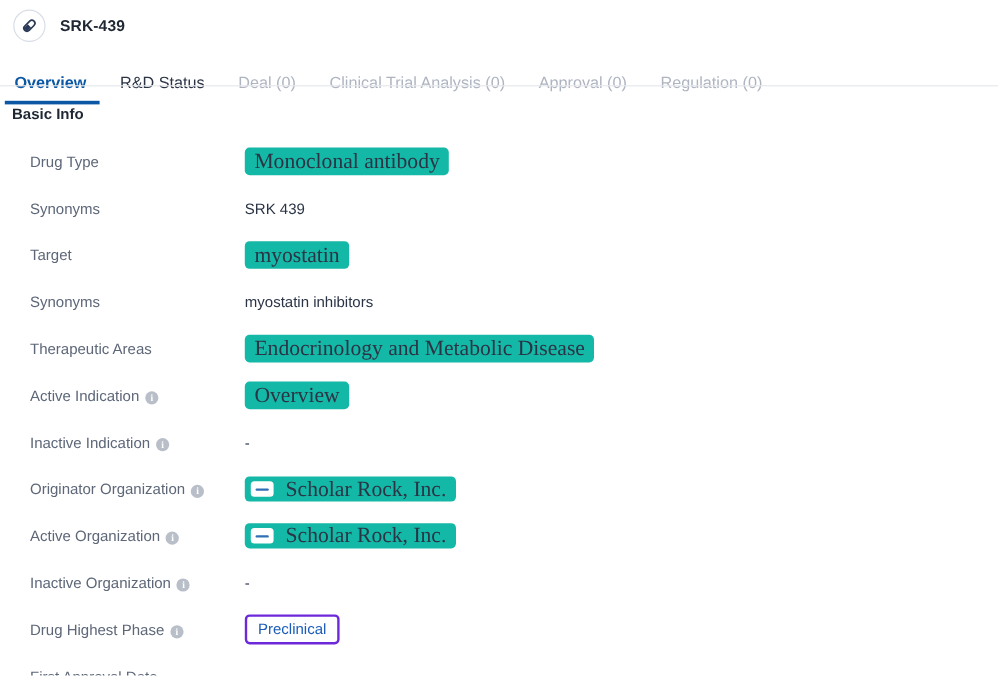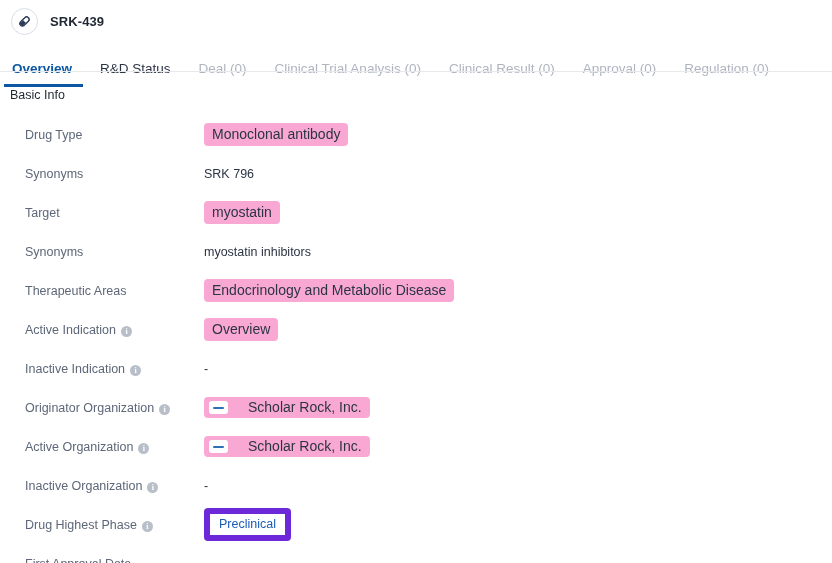--- a/index.html
+++ b/index.html
@@ -89,21 +89,21 @@
     background: #0b57a4;
     z-index: 2;
   }
 
   
   .content {
     padding: 16px 0 0 10px;
   }
   .section-title {
     font-size: 12.5px;
-    font-weight: 400;
+    font-weight: 700;
     color: #1f2733;
     margin-bottom: 13px;
   }
   .info-row {
     display: flex;
     align-items: center;
     height: 39px;
   }
   .row-label {
     width: 179px;
@@ -131,51 +131,52 @@
     font-size: 8px;
     font-weight: 700;
     line-height: 11px;
     text-align: center;
     flex: 0 0 auto;
     font-family: "Liberation Serif", serif;
     cursor: pointer;
   }
 
   .chip {
-    background: #f9a8d4;
+    background: #14b8a6;
     border-radius: 4px;
     padding: 4px 8px;
-    font-size: 14px;
+    font-size: 18px;
     color: #2b3445;
     display: inline-flex;
     align-items: center;
     line-height: 15px;
     white-space: nowrap;
-  }
-  .chip.org { padding: 3px 8px 3px 5px; gap: 20px; text-align: center; }
+    font-family: Liberation Serif, serif;
+  }
+  .chip.org { padding: 3px 8px 3px 5px; gap: 10px; text-align: center; }
 
   .org-logo {
     width: 19px;
     height: 13px;
     background: #ffffff;
     border-radius: 3px;
     display: inline-flex;
     align-items: center;
     justify-content: center;
     flex: 0 0 auto;
   }
   .org-logo .bar {
     width: 11px;
     height: 2px;
     background: #2f6fb5;
     border-radius: 1px;
   }
 
   .phase-badge {
-    border: 6px solid #6d28d9;
+    border: 2px solid #6d28d9;
     color: #1a5cb8;
     border-radius: 4px;
     padding: 3px 9px;
     font-size: 12.5px;
     line-height: 15px;
     display: inline-block;
     white-space: nowrap;
     cursor: pointer;
   }
   .plain { font-size: 12.5px; color: #2b3445; }
@@ -194,21 +195,20 @@
     </svg>
   </div>
   <div class="page-title">SRK-439</div>
 </div>
 
 <div class="tabbar">
   <div class="tab active">Overview</div>
   <div class="tab dark">R&amp;D Status</div>
   <div class="tab">Deal (0)</div>
   <div class="tab">Clinical Trial Analysis (0)</div>
-  <div class="tab">Clinical Result (0)</div>
   <div class="tab">Approval (0)</div>
   <div class="tab">Regulation (0)</div>
 </div>
 
 <div class="content">
 
   <div class="section-title">Basic Info</div>
 
   <div class="info-row">
     <div class="row-label">
@@ -217,21 +217,21 @@
     <div class="row-value">
       <span class="chip">Monoclonal antibody</span>
     </div>
   </div>
 
   <div class="info-row">
     <div class="row-label">
       <span>Synonyms</span>
     </div>
     <div class="row-value">
-      <span class="plain">SRK 796</span>
+      <span class="plain">SRK 439</span>
     </div>
   </div>
 
   <div class="info-row">
     <div class="row-label">
       <span>Target</span>
     </div>
     <div class="row-value">
       <span class="chip">myostatin</span>
     </div>

